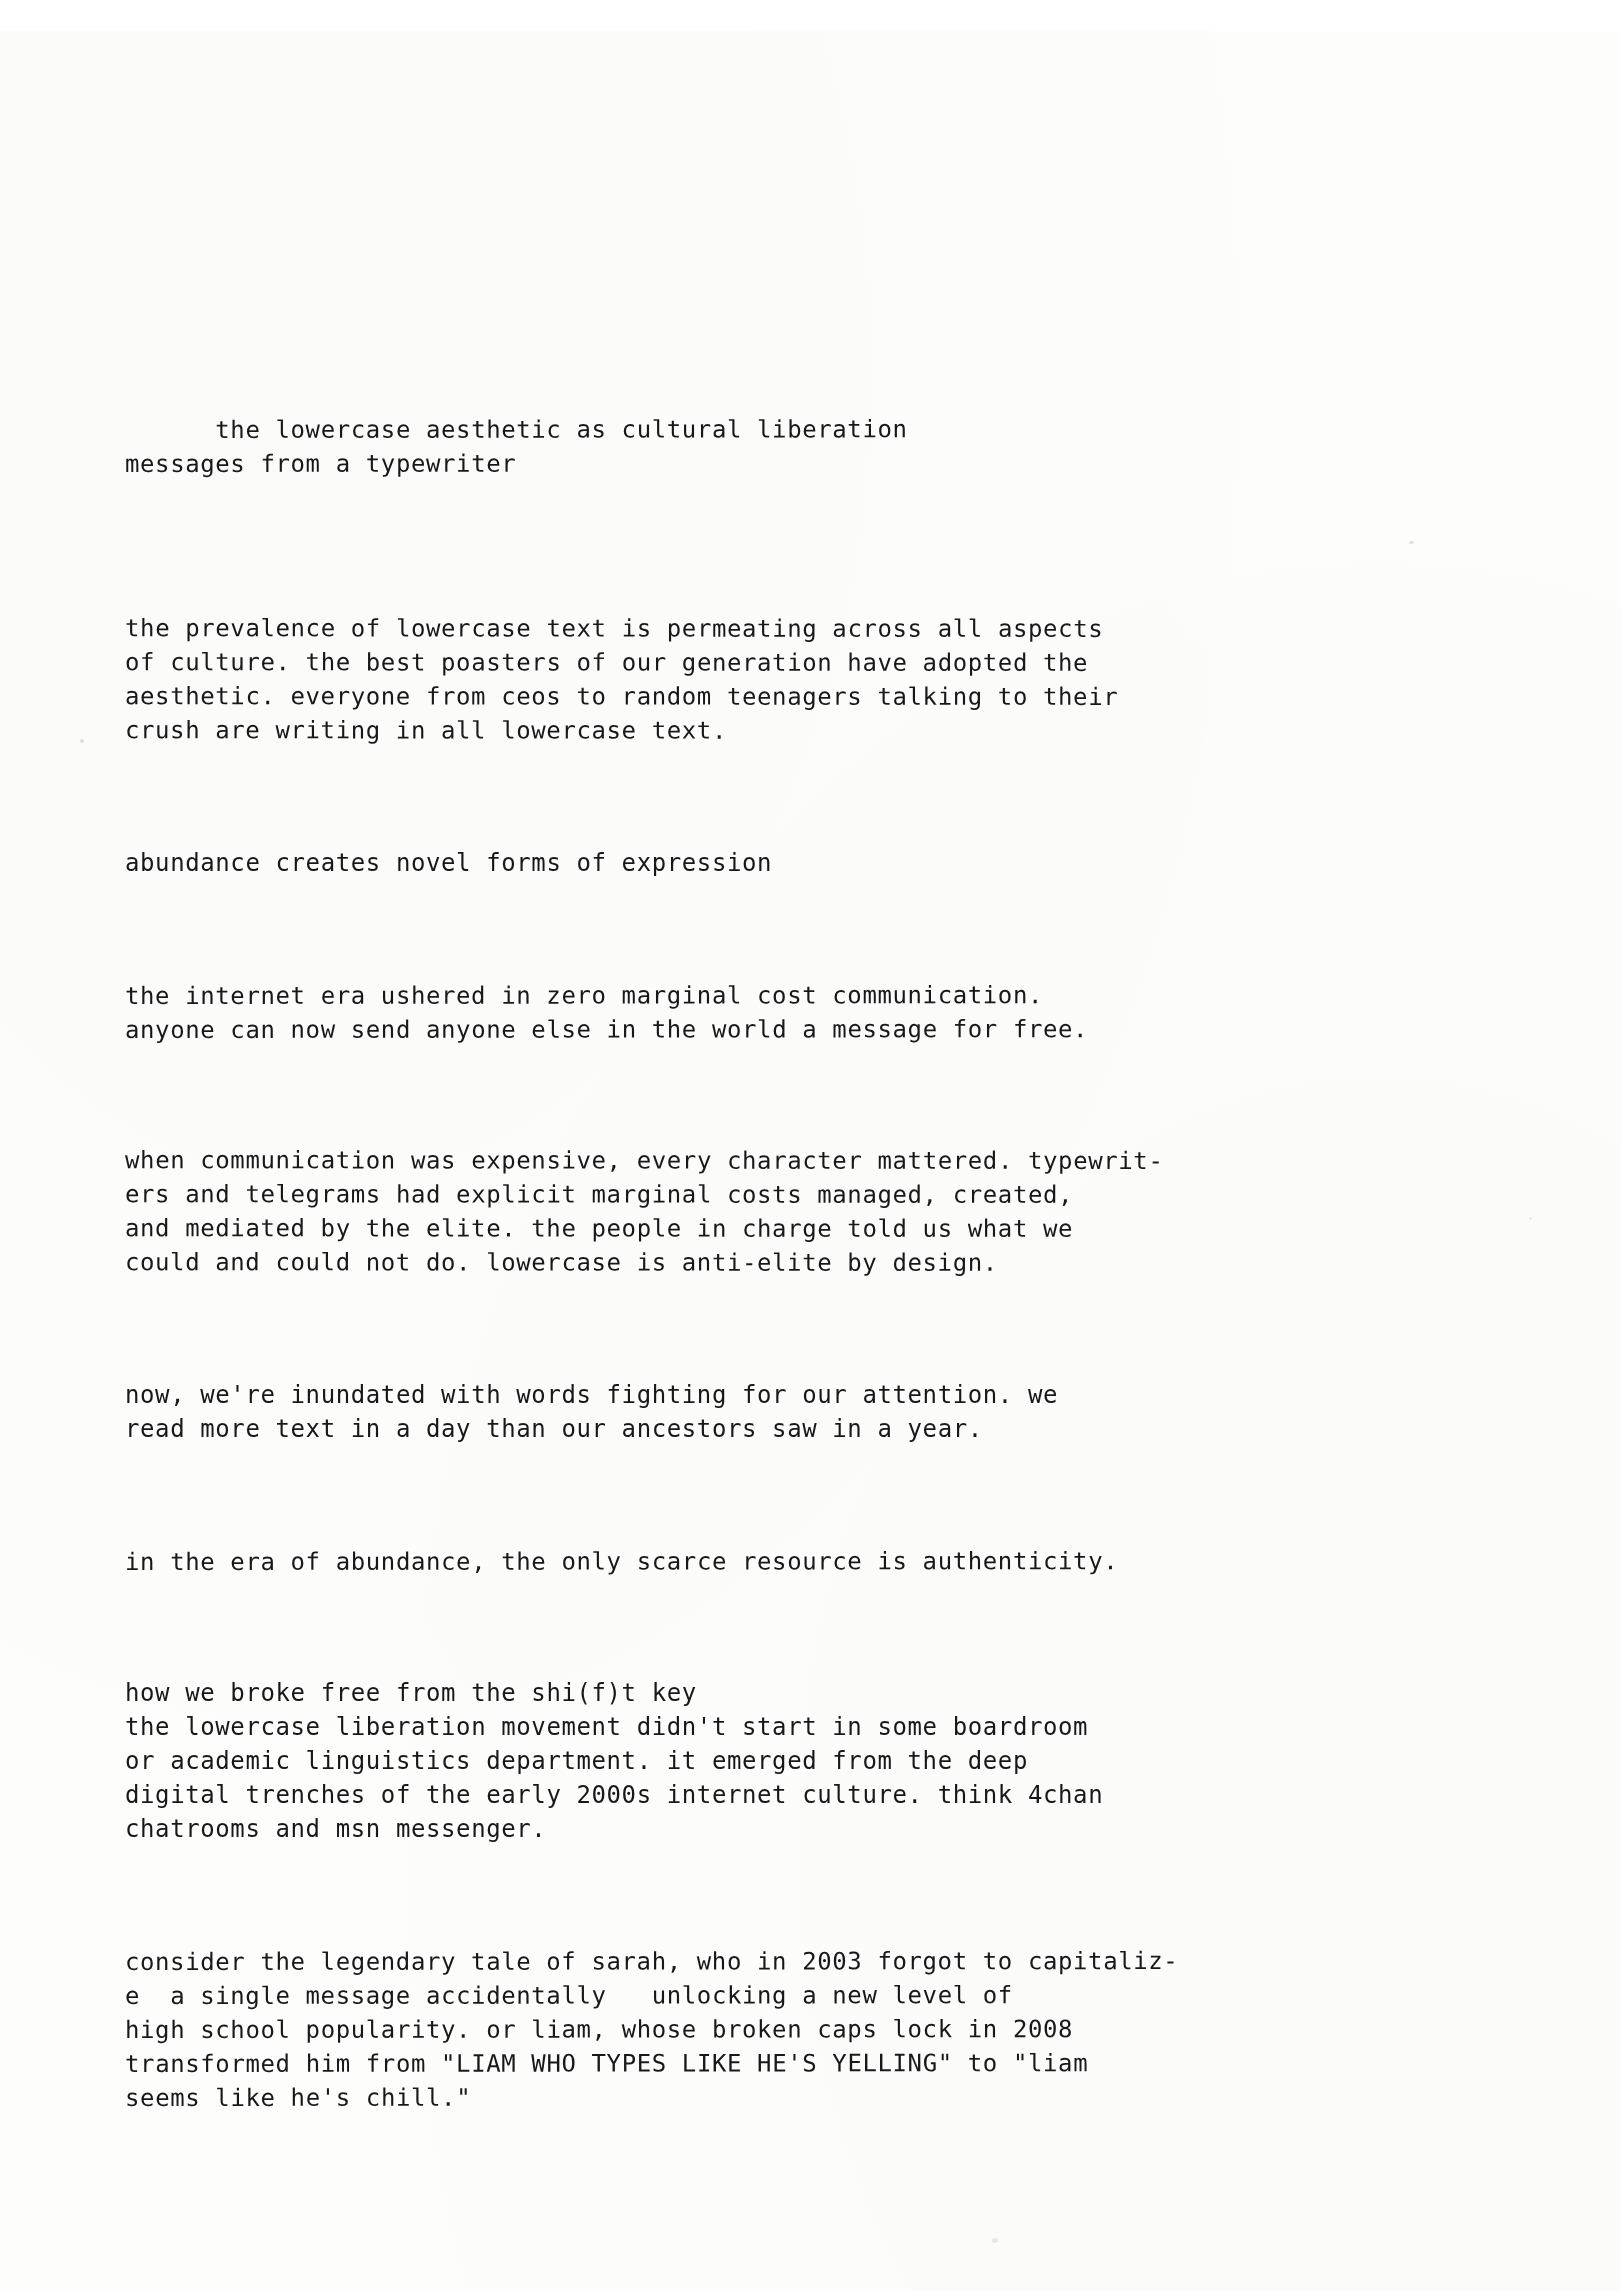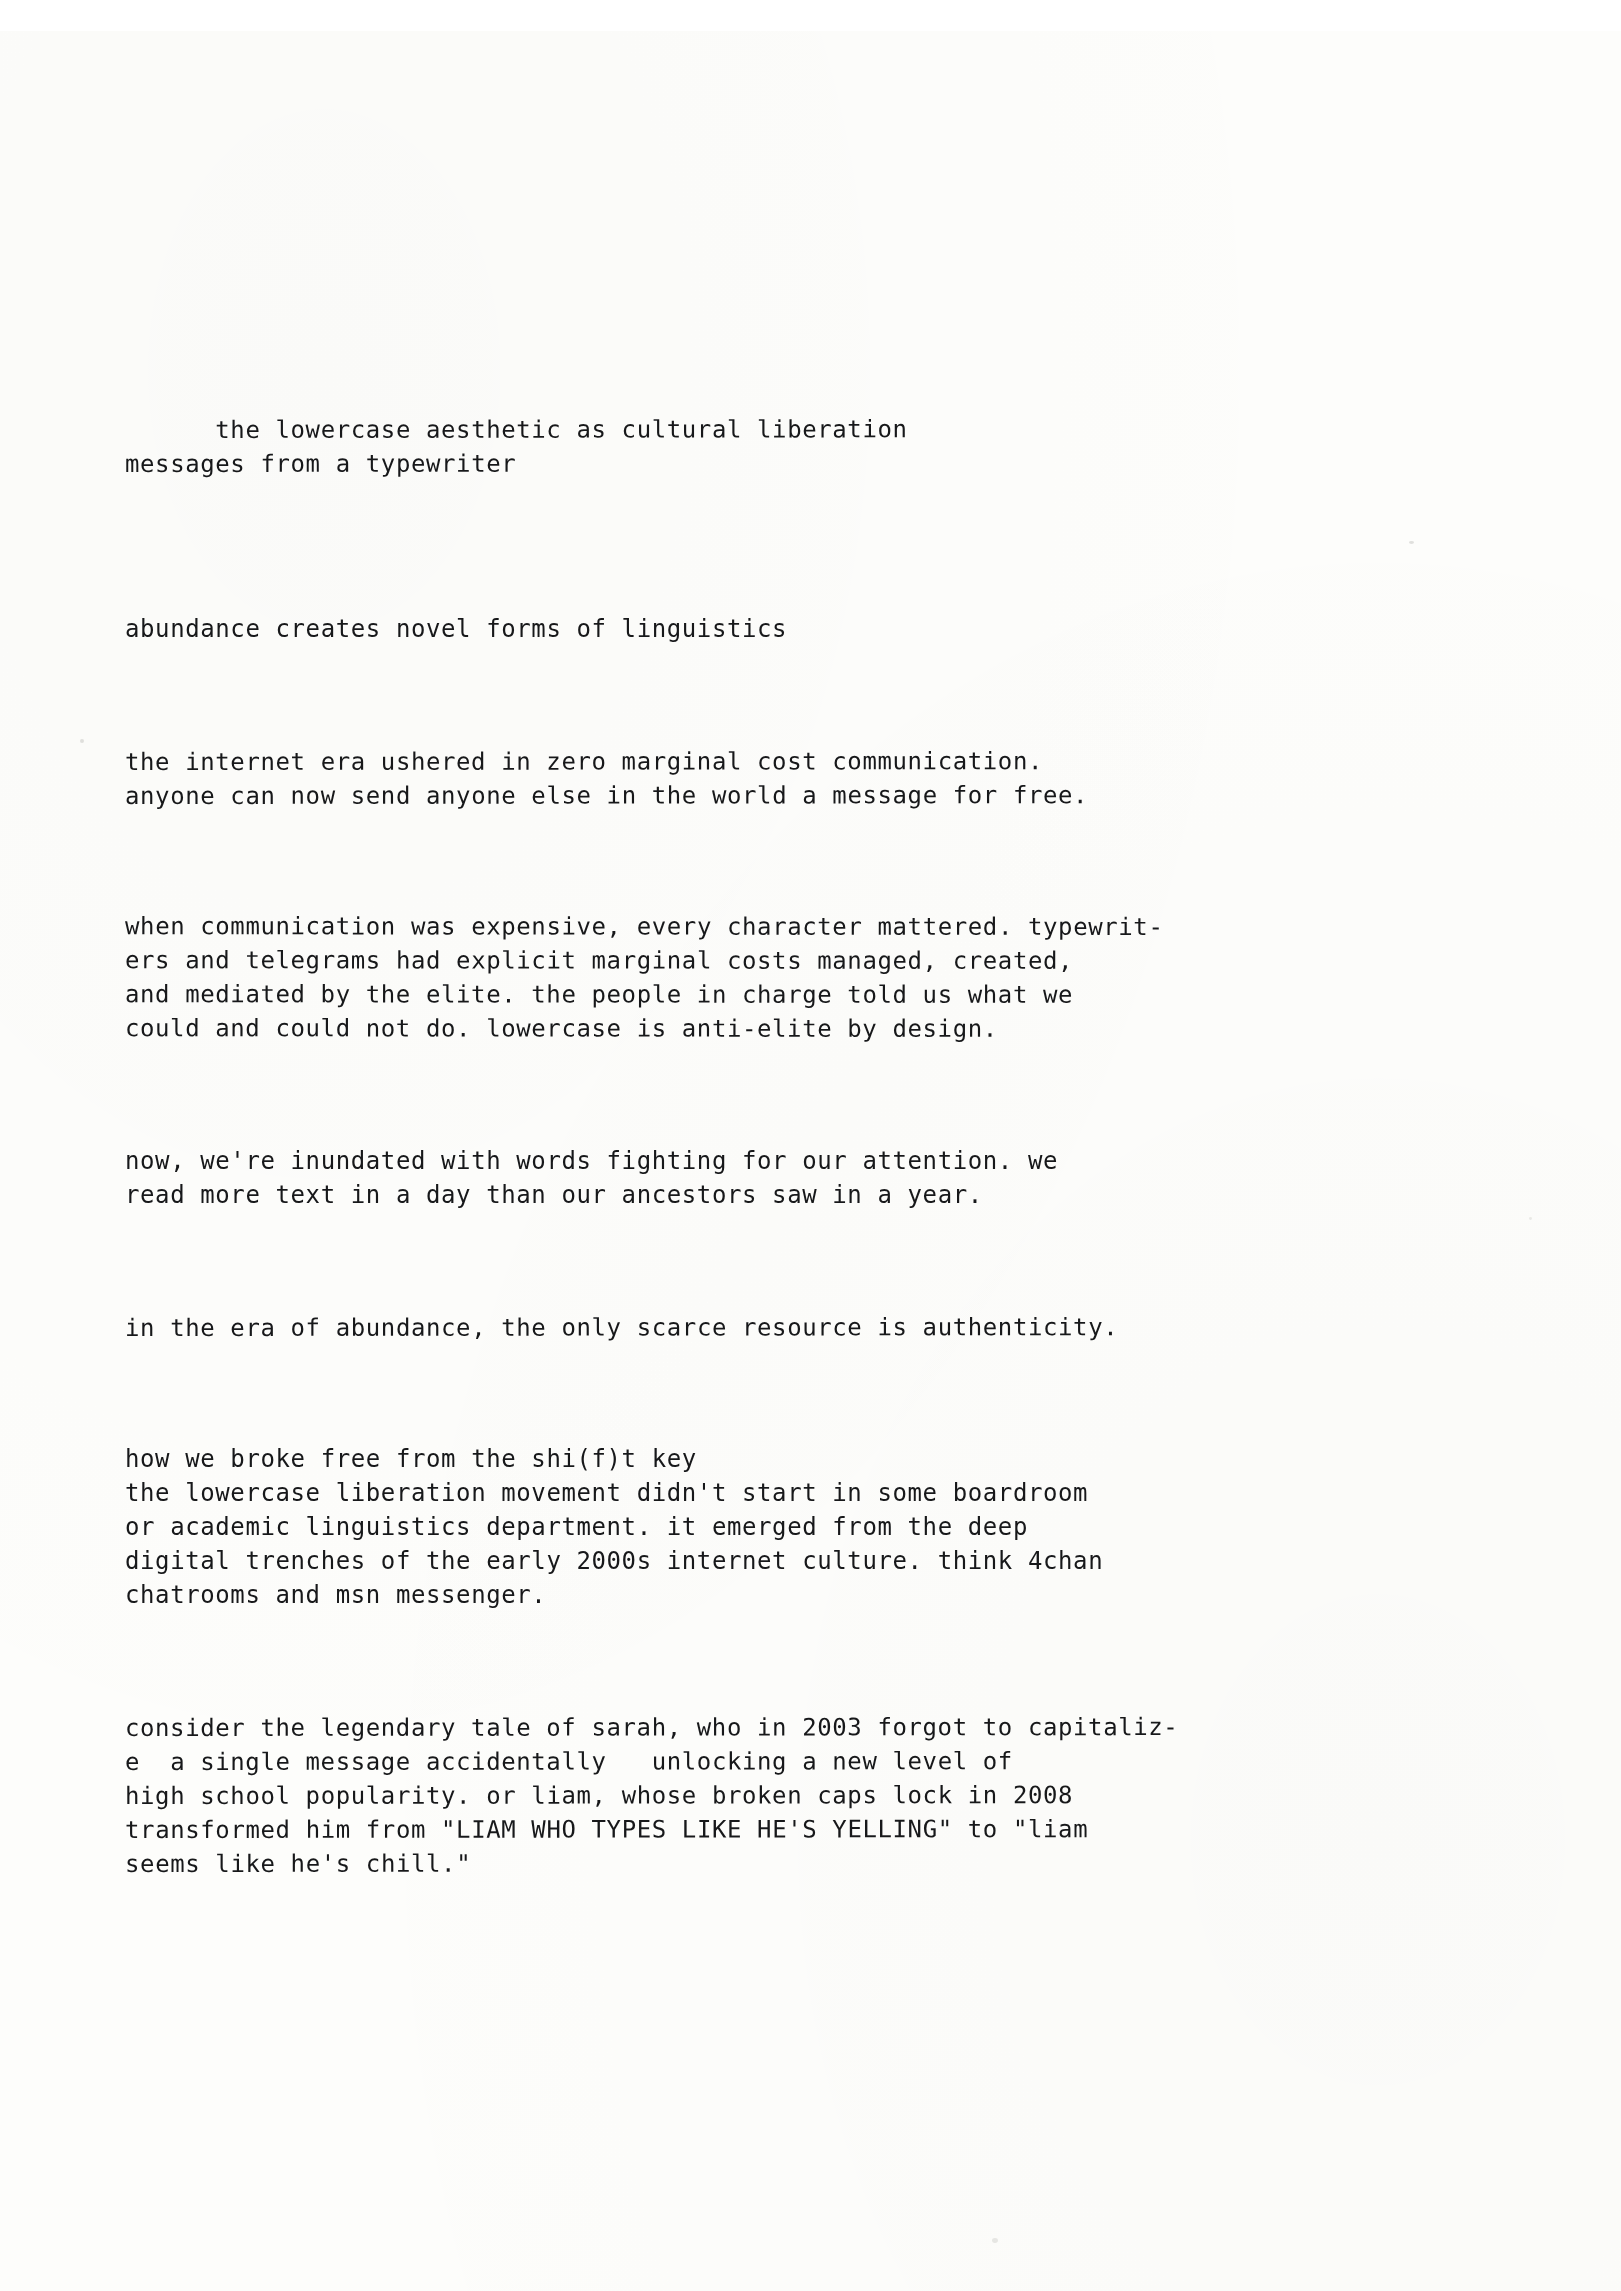--- a/index.html
+++ b/index.html
@@ -64,21 +64,25 @@
 </head>
 <body>
 
 <div class="page">
 
   <div class="typescript">
 
     <p class="blk jit1"><span>      the lowercase aesthetic as cultural liberation</span>
 <span>messages from a typewriter</span></p>
 
-    <p class="blk jit3">abundance creates novel forms of linguistics</p>
+    <p class="blk jit2">the prevalence of lowercase text is permeating across all aspects
+of culture. the best poasters of our generation have adopted the
+aesthetic. everyone from ceos to random teenagers talking to their
+crush are writing in all lowercase text.</p>
+    <p class="blk jit3">abundance creates novel forms of expression</p>
     <p class="blk jit1">the internet era ushered in zero marginal cost communication.
 anyone can now send anyone else in the world a message for free.</p>
     <p class="blk jit2">when communication was expensive, every character mattered. typewrit-
 ers and telegrams had explicit marginal costs managed, created,
 and mediated by the elite. the people in charge told us what we
 could and could not do. lowercase is anti-elite by design.</p>
     <p class="blk jit3">now, we're inundated with words fighting for our attention. we
 read more text in a day than our ancestors saw in a year.</p>
     <p class="blk jit1">in the era of abundance, the only scarce resource is authenticity.</p>
     <p class="blk jit3">how we broke free from the shi(f)t key

